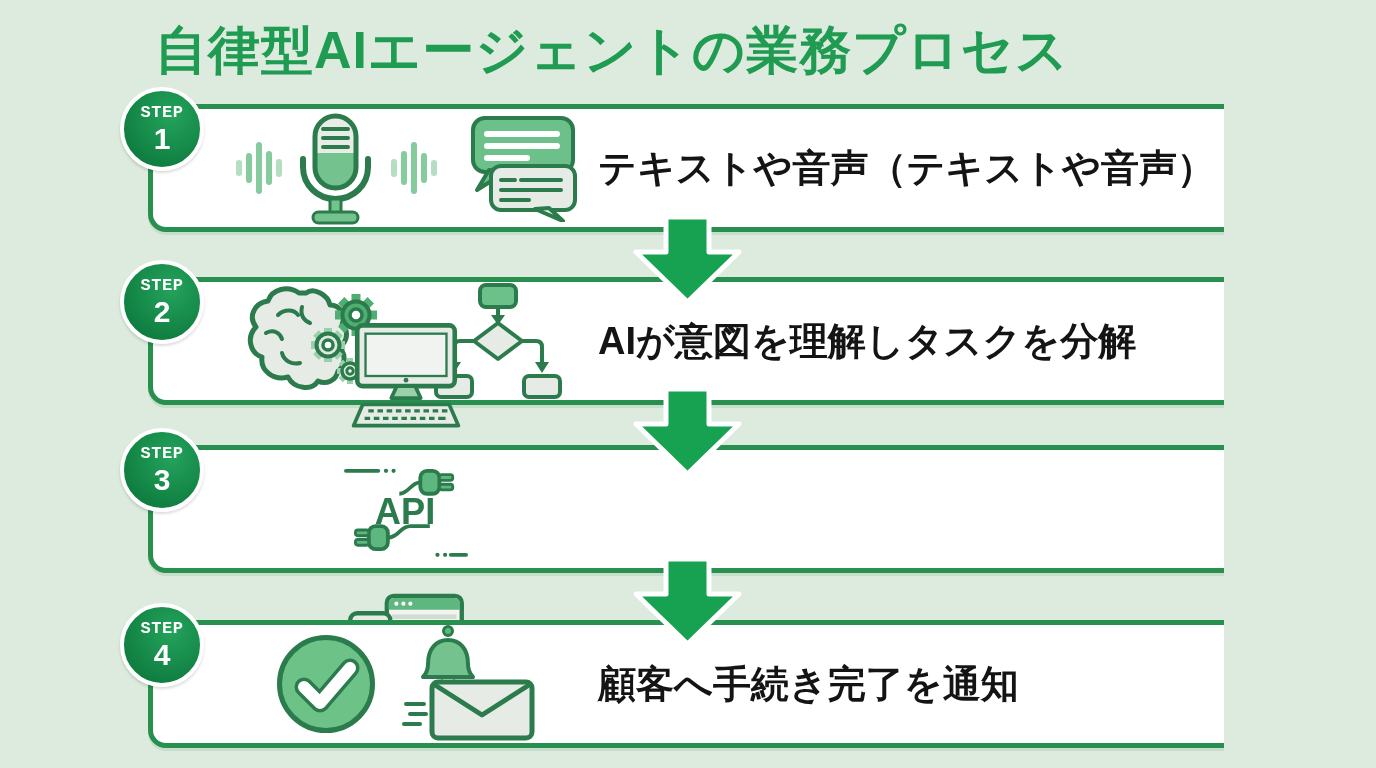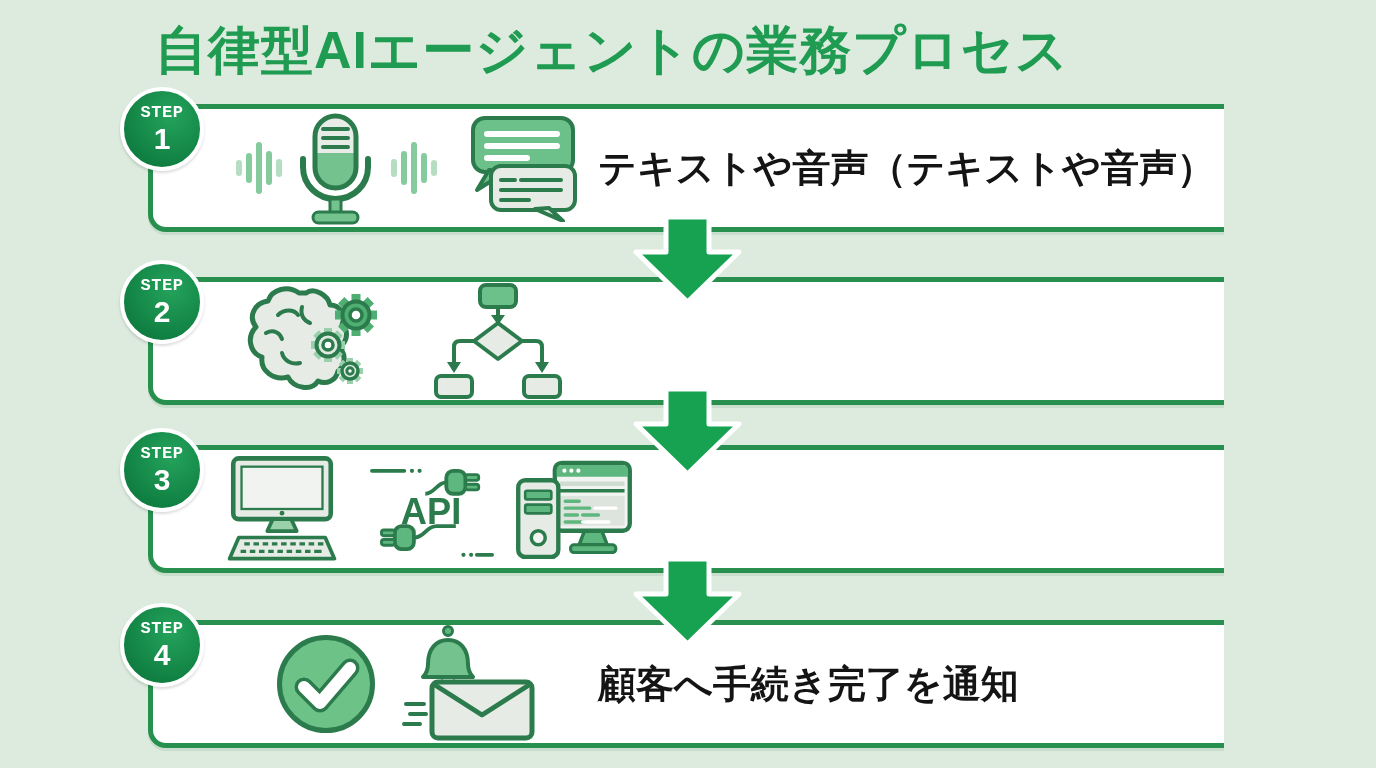--- a/index.html
+++ b/index.html
@@ -134,28 +134,29 @@
         <polygon points="63,32 77,32 70,42" fill="#2b7b4c"></polygon>
         <polygon points="70,40 94,58 70,76 46,58" fill="#e6ebe6" stroke="#2b7b4c" stroke-width="4" stroke-linejoin="round"></polygon>
         <path d="M46,58 H32 q-6,0 -6,6 V80" fill="none" stroke="#2b7b4c" stroke-width="4"></path>
         <polygon points="19,79 33,79 26,90" fill="#2b7b4c"></polygon>
         <path d="M94,58 H108 q6,0 6,6 V80" fill="none" stroke="#2b7b4c" stroke-width="4"></path>
         <polygon points="107,79 121,79 114,90" fill="#2b7b4c"></polygon>
         <rect x="8" y="93" width="36" height="21" rx="5" fill="#e6ebe6" stroke="#2b7b4c" stroke-width="4"></rect>
         <rect x="96" y="93" width="36" height="21" rx="5" fill="#e6ebe6" stroke="#2b7b4c" stroke-width="4"></rect>
       </svg>
     </div>
+    <div class="label">AIが意図を理解しタスクを分解</div>
   </div>
 
   <div class="step-row row-3">
     <div class="badge">
       <span class="step-word">STEP</span>
       <span class="step-num">3</span>
     </div>
-    <div class="icons" style="gap:19px;">
+    <div class="icons" style="gap:19px;flex-direction:column;">
       <svg width="138" height="116" viewBox="0 0 150 118">
         <rect x="22" y="4" width="106" height="66" rx="6" fill="#e6ebe6" stroke="#2b7b4c" stroke-width="5"></rect>
         <rect x="31" y="13" width="88" height="46" fill="#f0f3f0" stroke="#2b7b4c" stroke-width="2.5"></rect>
         <circle cx="75" cy="63.5" r="2.6" fill="#2b7b4c"></circle>
         <path d="M65,70 L59,83 H91 L85,70 z" fill="#9ad1ab" stroke="#2b7b4c" stroke-width="4" stroke-linejoin="round"></path>
         <path d="M28,90 H122 L132,113 H18 z" fill="#e6ebe6" stroke="#2b7b4c" stroke-width="4" stroke-linejoin="round"></path>
         <path d="M34,97 h6 M44,97 h6 M54,97 h6 M64,97 h6 M74,97 h6 M84,97 h6 M94,97 h6 M104,97 h6 M114,97 h6" stroke="#2b7b4c" stroke-width="3.5"></path>
         <path d="M30,105 h6 M40,105 h6 M50,105 h6 M60,105 h6 M70,105 h6 M80,105 h6 M90,105 h6 M100,105 h6 M110,105 h8" stroke="#2b7b4c" stroke-width="3.5"></path>
       </svg>
       <svg width="124" height="112" viewBox="0 0 130 112">

